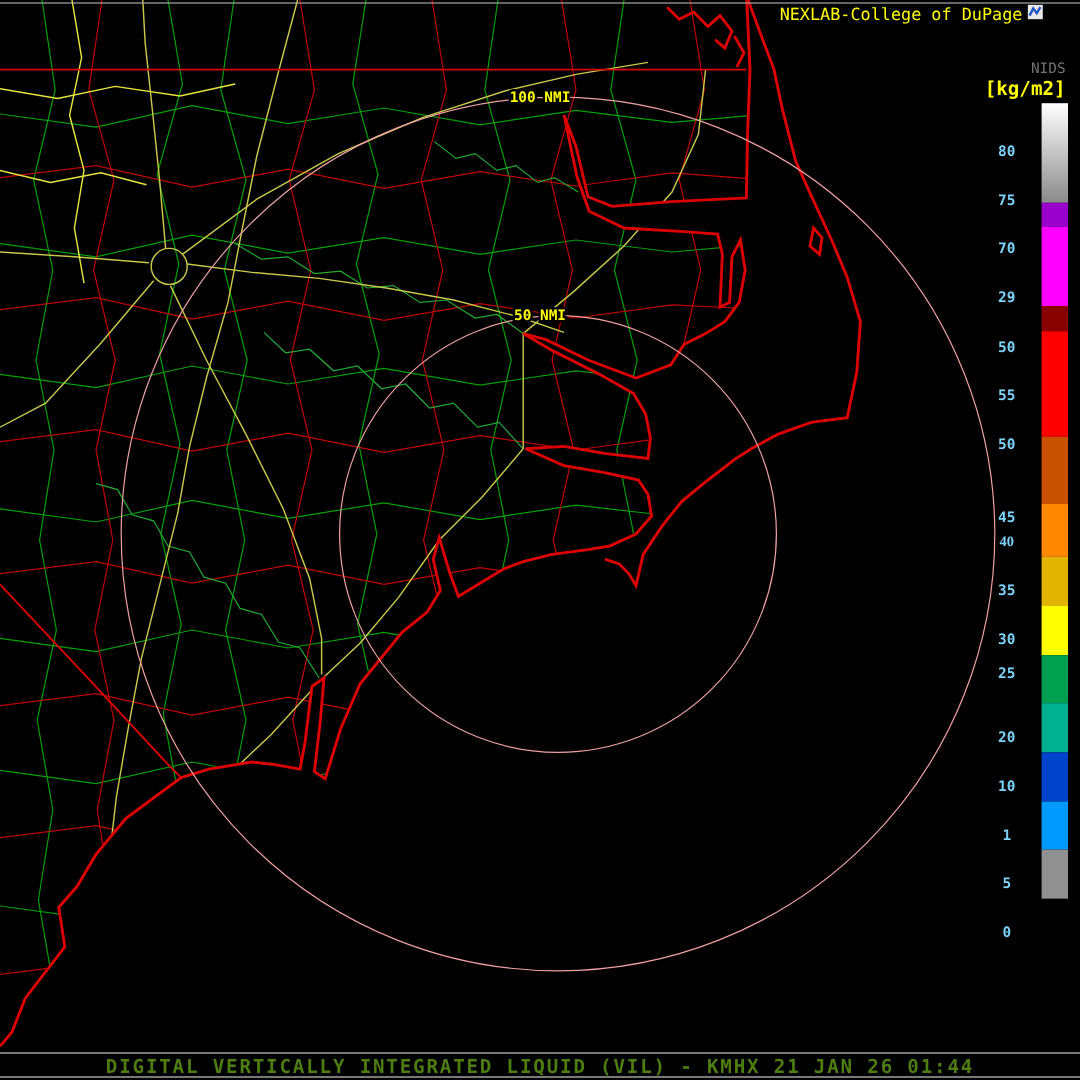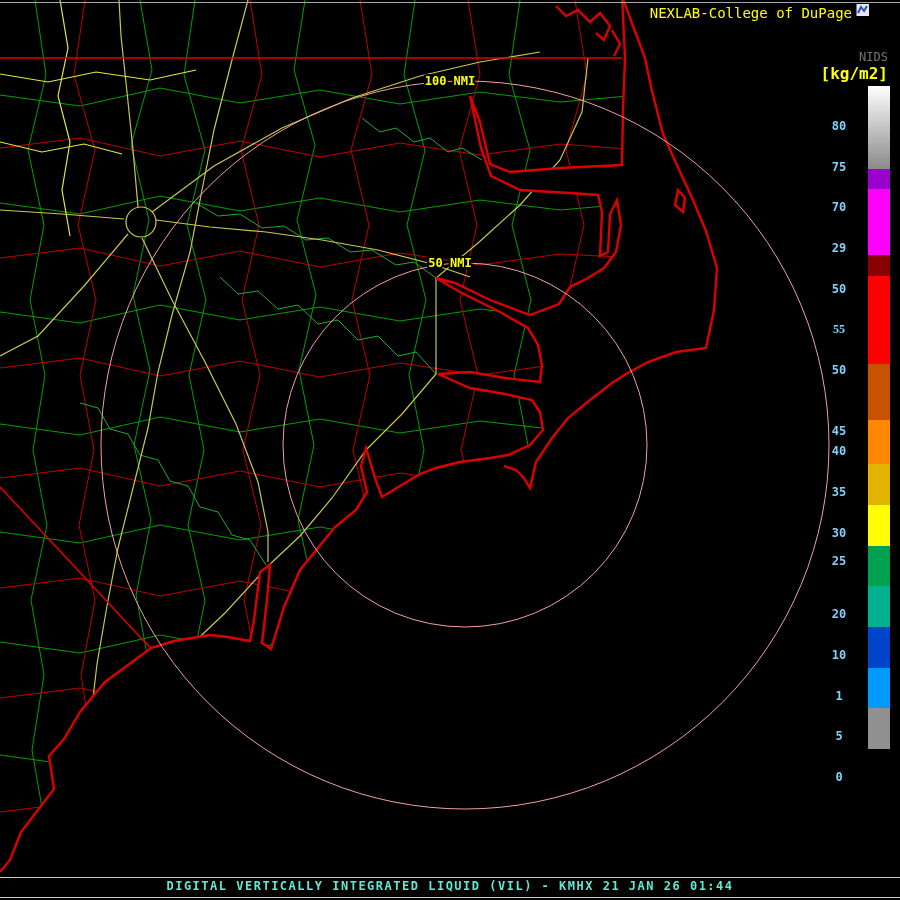--- a/index.html
+++ b/index.html
@@ -9,22 +9,22 @@
   .topline{position:absolute;left:0;top:2px;width:900px;height:1px;background:#a8a8a8;}
   #brand{position:absolute;top:5px;right:48px;color:#ffff00;font-size:14px;font-weight:normal;white-space:nowrap;}
   #logo{position:absolute;top:3px;right:30px;width:14px;height:14px;}
   #nids{position:absolute;top:50px;right:12px;color:#737373;font-size:12px;font-weight:normal;}
   #units{position:absolute;top:64px;right:12px;color:#ffff00;font-size:16px;font-weight:bold;}
   #cb-bar{position:absolute;top:86px;right:10px;width:22px;height:704px;}
   #cb-bar div{width:100%;}
   #cb-ticks{position:absolute;left:0;top:0;width:900px;height:900px;pointer-events:none;}
   .tick{position:absolute;right:44px;width:34px;text-align:center;color:#7dd3fc;font-size:12px;font-weight:bold;}
   .fline{position:absolute;left:0;width:900px;height:1px;background:#c8c8c8;}
-  #caption{position:absolute;top:879px;left:0;width:900px;text-align:center;color:#5eead4;
-           font-size:12px;font-weight:bold;letter-spacing:1.5px;white-space:nowrap;}
+  #caption{position:absolute;top:879px;left:0;width:900px;text-align:center;color:#4d7c0f;
+           font-size:16px;font-weight:bold;letter-spacing:1.5px;white-space:nowrap;}
   #map-svg text.ring-label{fill:#ffff00;font:bold 12px "DejaVu Sans Mono",monospace;
            text-anchor:middle;paint-order:stroke;stroke:#000;stroke-width:4px;}
 </style>
 </head>
 <body>
 
 <div id="frame">
   <svg id="map-svg" width="900" height="900">
       <defs>
         <clipPath id="land">
@@ -124,24 +124,24 @@
       <div style="height: 40px; background: rgb(0, 153, 255);"></div>
       <div style="height: 41px; background: rgb(144, 144, 144);"></div>
       <div style="height: 41px; background: rgb(0, 0, 0);"></div>
     </div>
   <div id="cb-ticks">
       <div class="tick" style="top: 118.8px;">80</div>
       <div class="tick" style="top: 159.5px;">75</div>
       <div class="tick" style="top: 200.2px;">70</div>
       <div class="tick" style="top: 240.9px;">29</div>
       <div class="tick" style="top: 281.6px;">50</div>
-      <div class="tick" style="top: 322.3px; font-family: Liberation Serif, serif;">55</div>
+      <div class="tick" style="top: 322.3px;">55</div>
       <div class="tick" style="top: 363px;">50</div>
       <div class="tick" style="top: 403.7px; margin-top: 20px;">45</div>
-      <div class="tick" style="top: 444.4px;">40</div>
+      <div class="tick" style="top: 444.4px; font-family: Liberation Serif, serif;">40</div>
       <div class="tick" style="top: 485.1px;">35</div>
       <div class="tick" style="top: 525.8px;">30</div>
       <div class="tick" style="top: 554px;">25</div>
       <div class="tick" style="top: 607.2px;">20</div>
       <div class="tick" style="top: 647.9px;">10</div>
       <div class="tick" style="top: 688.6px;">1</div>
       <div class="tick" style="top: 729.3px;">5</div>
       <div class="tick" style="top: 770px;">0</div>
     </div>
   <div class="fline" style="top:877px"></div>

